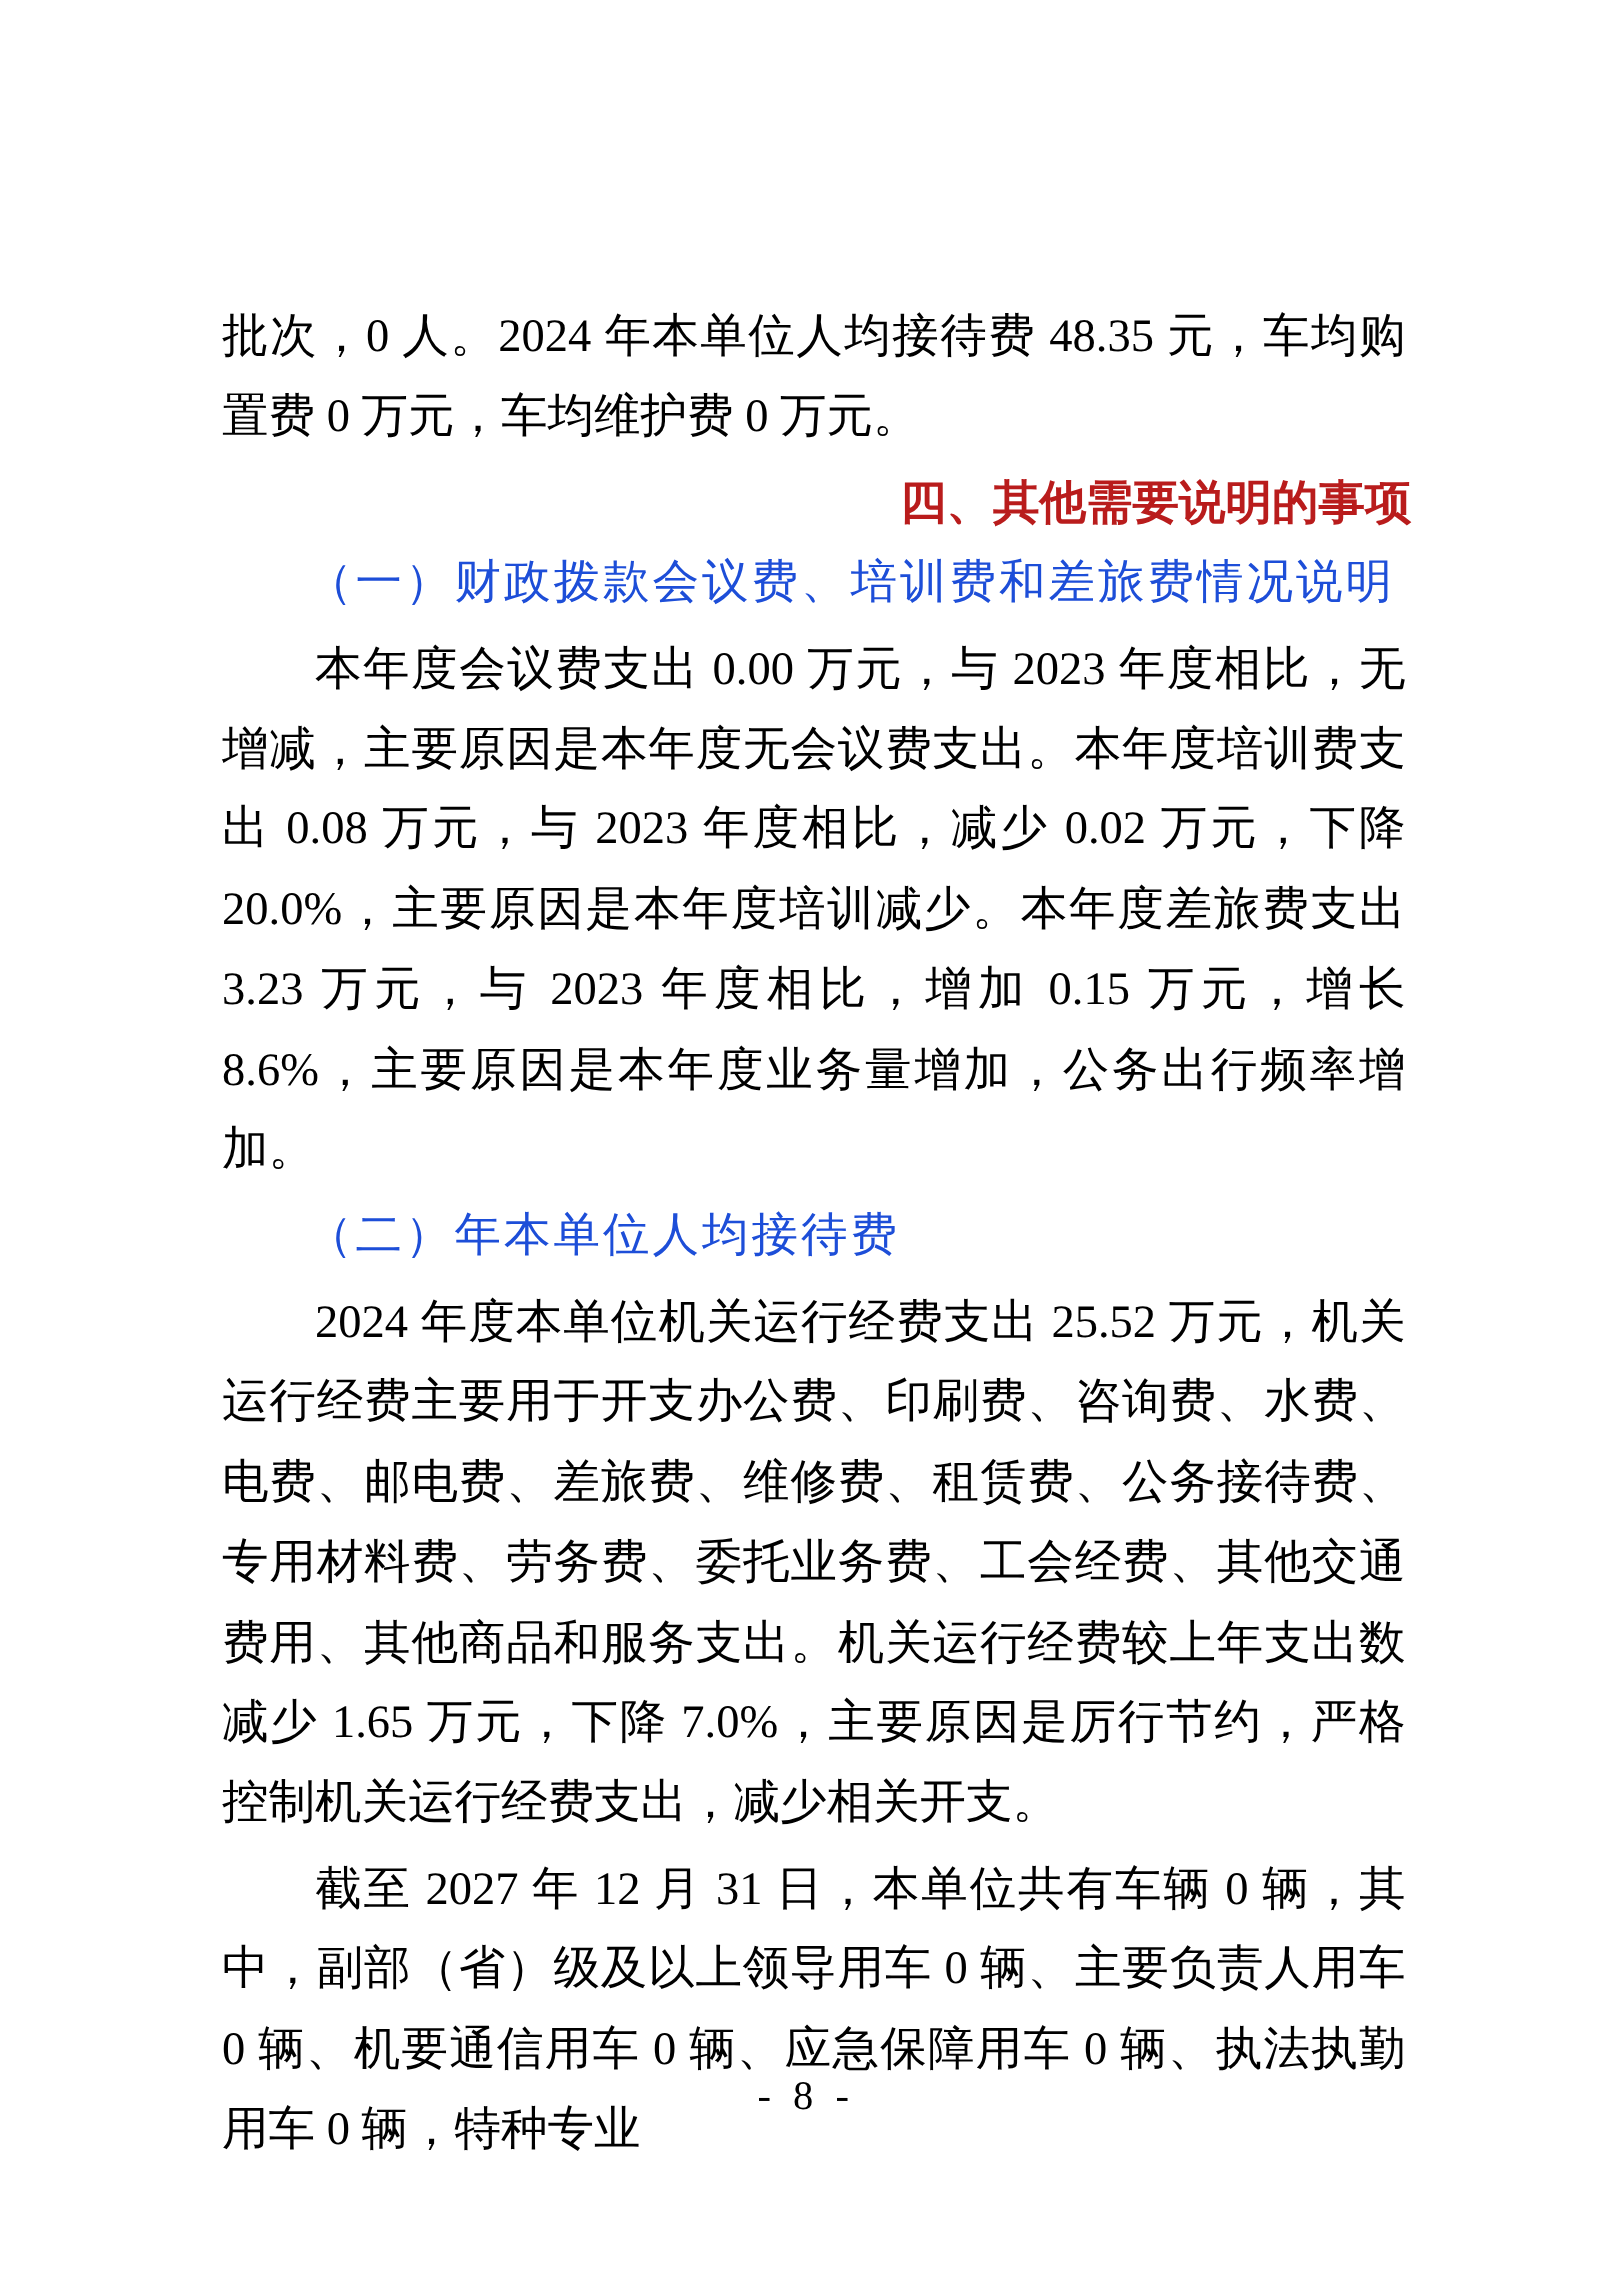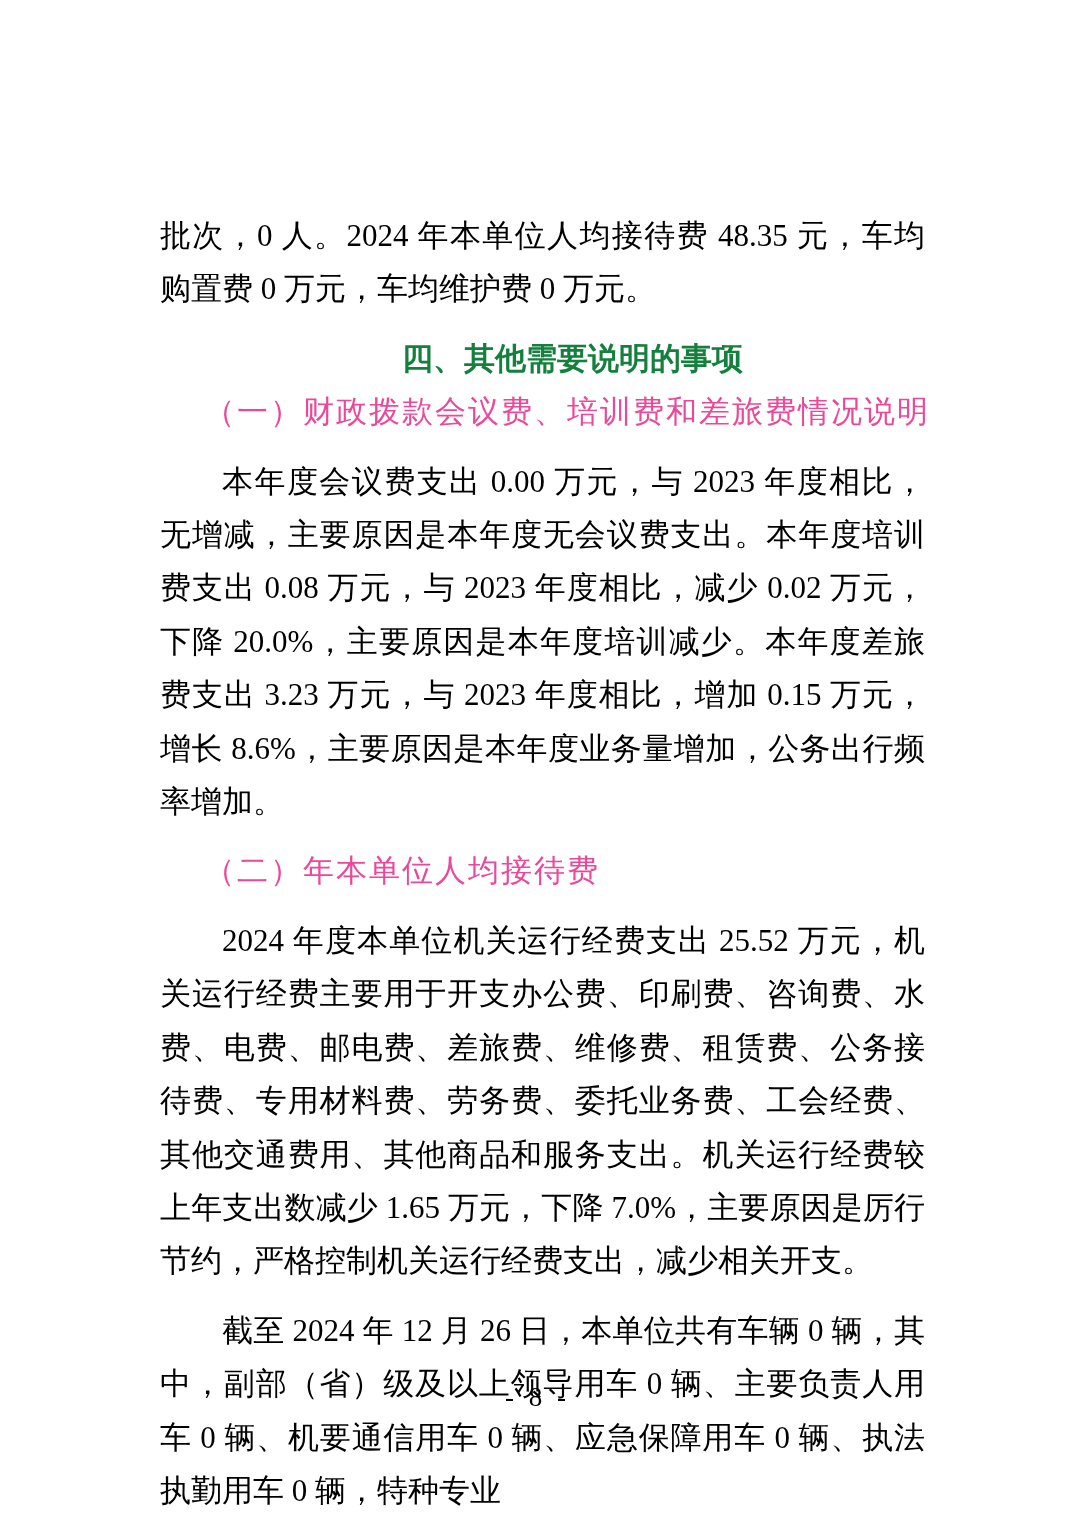--- a/index.html
+++ b/index.html
@@ -18,52 +18,52 @@
     inset: 0;
     background: #ffffff;
   }
   .content {
     position: absolute;
     left: 144px;
     width: 797px;
     top: 193px;
   }
   .body-para {
-    margin: 16px;
+    margin: 4px;
     font-size: 31px;
     line-height: 53.4px;
     text-align: justify;
     text-justify: inter-ideograph;
     text-indent: 62px;
     font-family: "Liberation Serif", "DejaVu Serif", serif;
     font-weight: 400;
     color: #000000;
   }
   .body-para.no-indent {
     text-indent: 0;
   }
   .section-heading {
     margin: 0;
     font-size: 31px;
     line-height: 53.4px;
     text-indent: 60px;
     font-family: "Liberation Sans", "DejaVu Sans", sans-serif;
     font-weight: 700;
-    color: #15803d;
-    text-align: center;
+    color: #b91c1c;
+    text-align: right;
   }
   .subsection-heading {
     margin: 0;
     font-size: 31px;
     line-height: 53.4px;
     text-indent: 60px;
     font-family: "Liberation Serif", "DejaVu Serif", serif;
     font-weight: 400;
     letter-spacing: 2px;
-    color: #ec4899;
+    color: #1d4ed8;
     text-align: left;
   }
   .footer {
     position: absolute;
     left: 0;
     top: 1382px;
     width: 100%;
     text-align: center;
   }
   .page-number {
@@ -85,20 +85,20 @@
 
     <h3 class="subsection-heading">（一）财政拨款会议费、培训费和差旅费情况说明</h3>
 
     <p class="body-para">本年度会议费支出 0.00 万元，与 2023 年度相比，无增减，主要原因是本年度无会议费支出。本年度培训费支出 0.08 万元，与 2023 年度相比，减少 0.02 万元，下降 20.0%，主要原因是本年度培训减少。本年度差旅费支出 3.23 万元，与 2023 年度相比，增加 0.15 万元，增长 8.6%，主要原因是本年度业务量增加，公务出行频率增加。</p>
 
     <h3 class="subsection-heading">（二）年本单位人均接待费</h3>
 
     <p class="body-para">2024 年度本单位机关运行经费支出 25.52 万元，机关运行经费主要用于开支办公费、印刷费、咨询费、水费、电费、邮电费、差旅费、维修费、租赁费、公务接待费、专用材料费、劳务费、委托业务费、工会经费、其他交通费用、其他商品和服务支出。机关运行经费较上年支出数减少 1.65 万元，下降 7.0%，主要原因是厉行节约，严格控制机关运行经费支出，减少相关开支。</p>
 
 
-    <p class="body-para">截至 2024 年 12 月 26 日，本单位共有车辆 0 辆，其中，副部（省）级及以上领导用车 0 辆、主要负责人用车 0 辆、机要通信用车 0 辆、应急保障用车 0 辆、执法执勤用车 0 辆，特种专业</p>
+    <p class="body-para">截至 2027 年 12 月 31 日，本单位共有车辆 0 辆，其中，副部（省）级及以上领导用车 0 辆、主要负责人用车 0 辆、机要通信用车 0 辆、应急保障用车 0 辆、执法执勤用车 0 辆，特种专业</p>
 
   </div>
 
   <div class="footer">
     <span class="page-number">- 8 -</span>
   </div>
 </div>
 
 </body></html>

